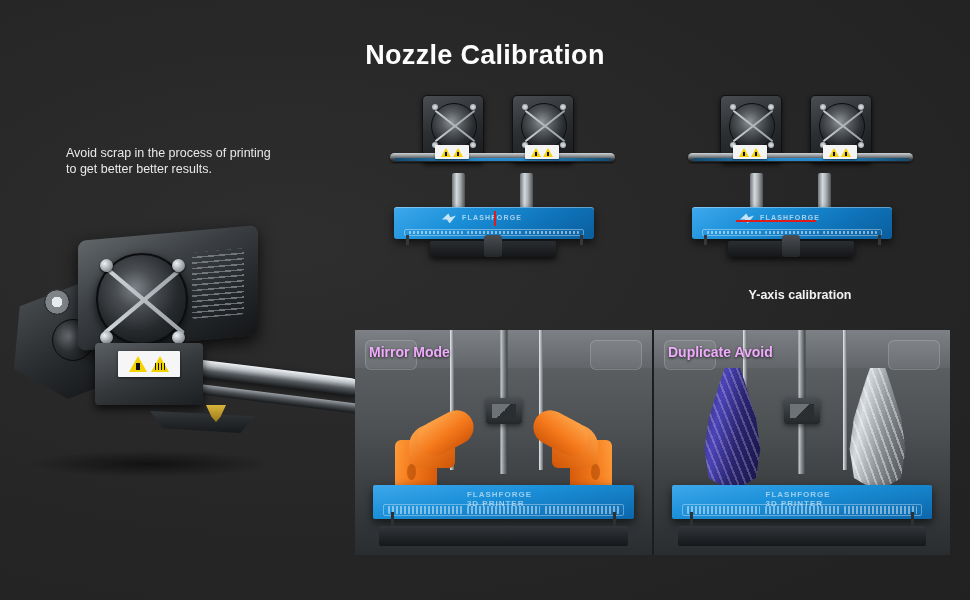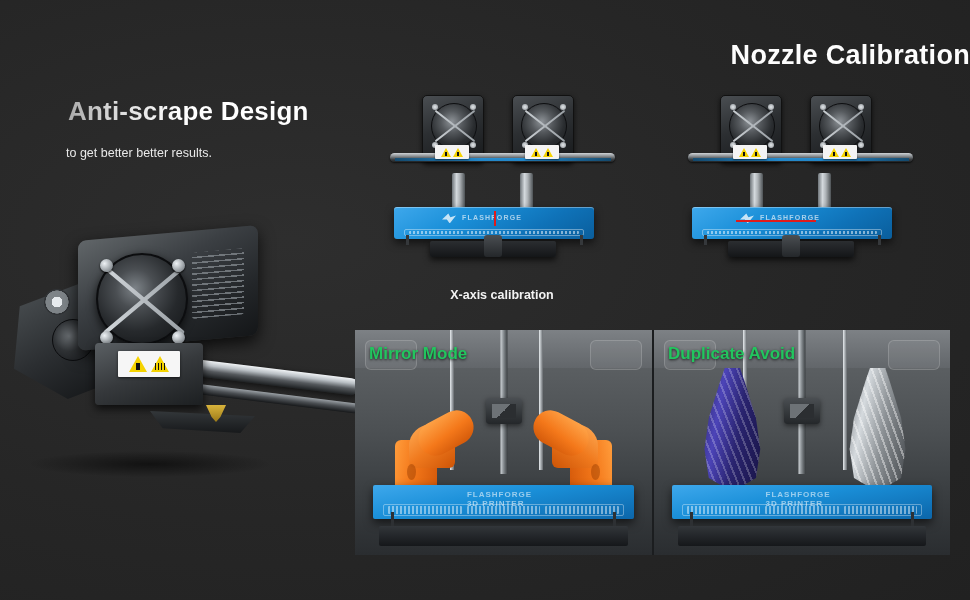--- a/index.html
+++ b/index.html
@@ -8,21 +8,21 @@
     background:#262626;
     font-family:"Liberation Sans", sans-serif;
     position:relative;
     color:#fff;
   }
   #stage { position:absolute; inset:0; width:970px; height:600px;
            background:radial-gradient(ellipse at 30% 40%, #2e2e2e 0%, #262626 55%, #212121 100%); }
 
   
   .hdr-main {
-    position:absolute; left:0; top:40px; width:970px; text-align:right;
+    position:absolute; left:0; top:40px; width:970px; text-align:center;
     font-size:27px; font-weight:bold; letter-spacing:.3px; color:#fdfdfd;
   }
   .hdr-left {
     position:absolute; left:68px; top:96px;
     font-size:26px; font-weight:bold; letter-spacing:.2px;
     background:linear-gradient(95deg,#a8a8a8 0%,#d8d8d8 18%,#ffffff 48%,#ffffff 100%);
     -webkit-background-clip:text; background-clip:text; color:transparent;
     white-space:nowrap;
   }
   .sub-left {
@@ -290,32 +290,32 @@
     background:
       repeating-linear-gradient(70deg, rgba(255,255,255,.40) 0 2px, transparent 2px 7px),
       linear-gradient(100deg,#6e7276 0%,#d5dade 28%,#8d9296 56%,#3f4347 100%);
   }
   .vase.blue { left:16%; }
   .vase.silver { right:14%; }
   .vthread{ position:absolute; top:0; width:3px; height:32%; left:50%;
     transform:translateX(-50%); background:linear-gradient(#e7ebee,#9aa0a5); }
 
   .mode-label{
-    position:absolute; left:14px; top:14px; font-size:17px; font-weight:bold;
-    color:#22c55e; text-shadow:0 1px 3px rgba(0,0,0,.8); z-index:9;
+    position:absolute; left:14px; top:14px; font-size:14px; font-weight:bold;
+    color:#f0abfc; text-shadow:0 1px 3px rgba(0,0,0,.8); z-index:9;
   }
 </style>
 </head>
 <body>
 
 <div id="stage">
 
   <div class="hdr-main">Nozzle Calibration</div>
-  <div class="hdr-left">Anti-scrape Design</div>
   <div class="sub-left">
+    <div>Avoid scrap in the process of printing</div>
     <div>to get better better results.</div>
   </div>
 
   <div id="hero">
     <div class="hero-left-arm"></div>
     <div class="hero-gear"></div>
     <div class="hero-smallfan"></div>
     <div class="hero-rail-a"></div>
     <div class="hero-rail-b"></div>
     <div class="hero-body">
@@ -415,21 +415,21 @@
           <i></i>
         </div>
       <div class="redline" style="left:22%;top:42%;width:40%;height:2px;"></div>
     </div>
     <div class="base" style="left:40px;top:146px;width:126px;height:16px;"></div>
     <div class="knob" style="left:94px;top:140px;"></div>
     <div class="leg" style="left:16px;top:140px;height:10px;"></div>
     <div class="leg" style="left:190px;top:140px;height:10px;"></div>
   </div>
 
-  <div class="cap x">X-axis calibration</div>
+  <div class="cap y">Y-axis calibration</div>
 
   <div id="modes">
 
     <div class="mode mirror">
       <div class="chamber"></div>
       <div class="panel-tab" style="left:10px;"></div>
       <div class="panel-tab" style="right:10px;"></div>
       <div class="gantry" style="left:32%;"></div>
       <div class="gantry" style="left:62%;"></div>
       <div class="spool-bar"></div>

